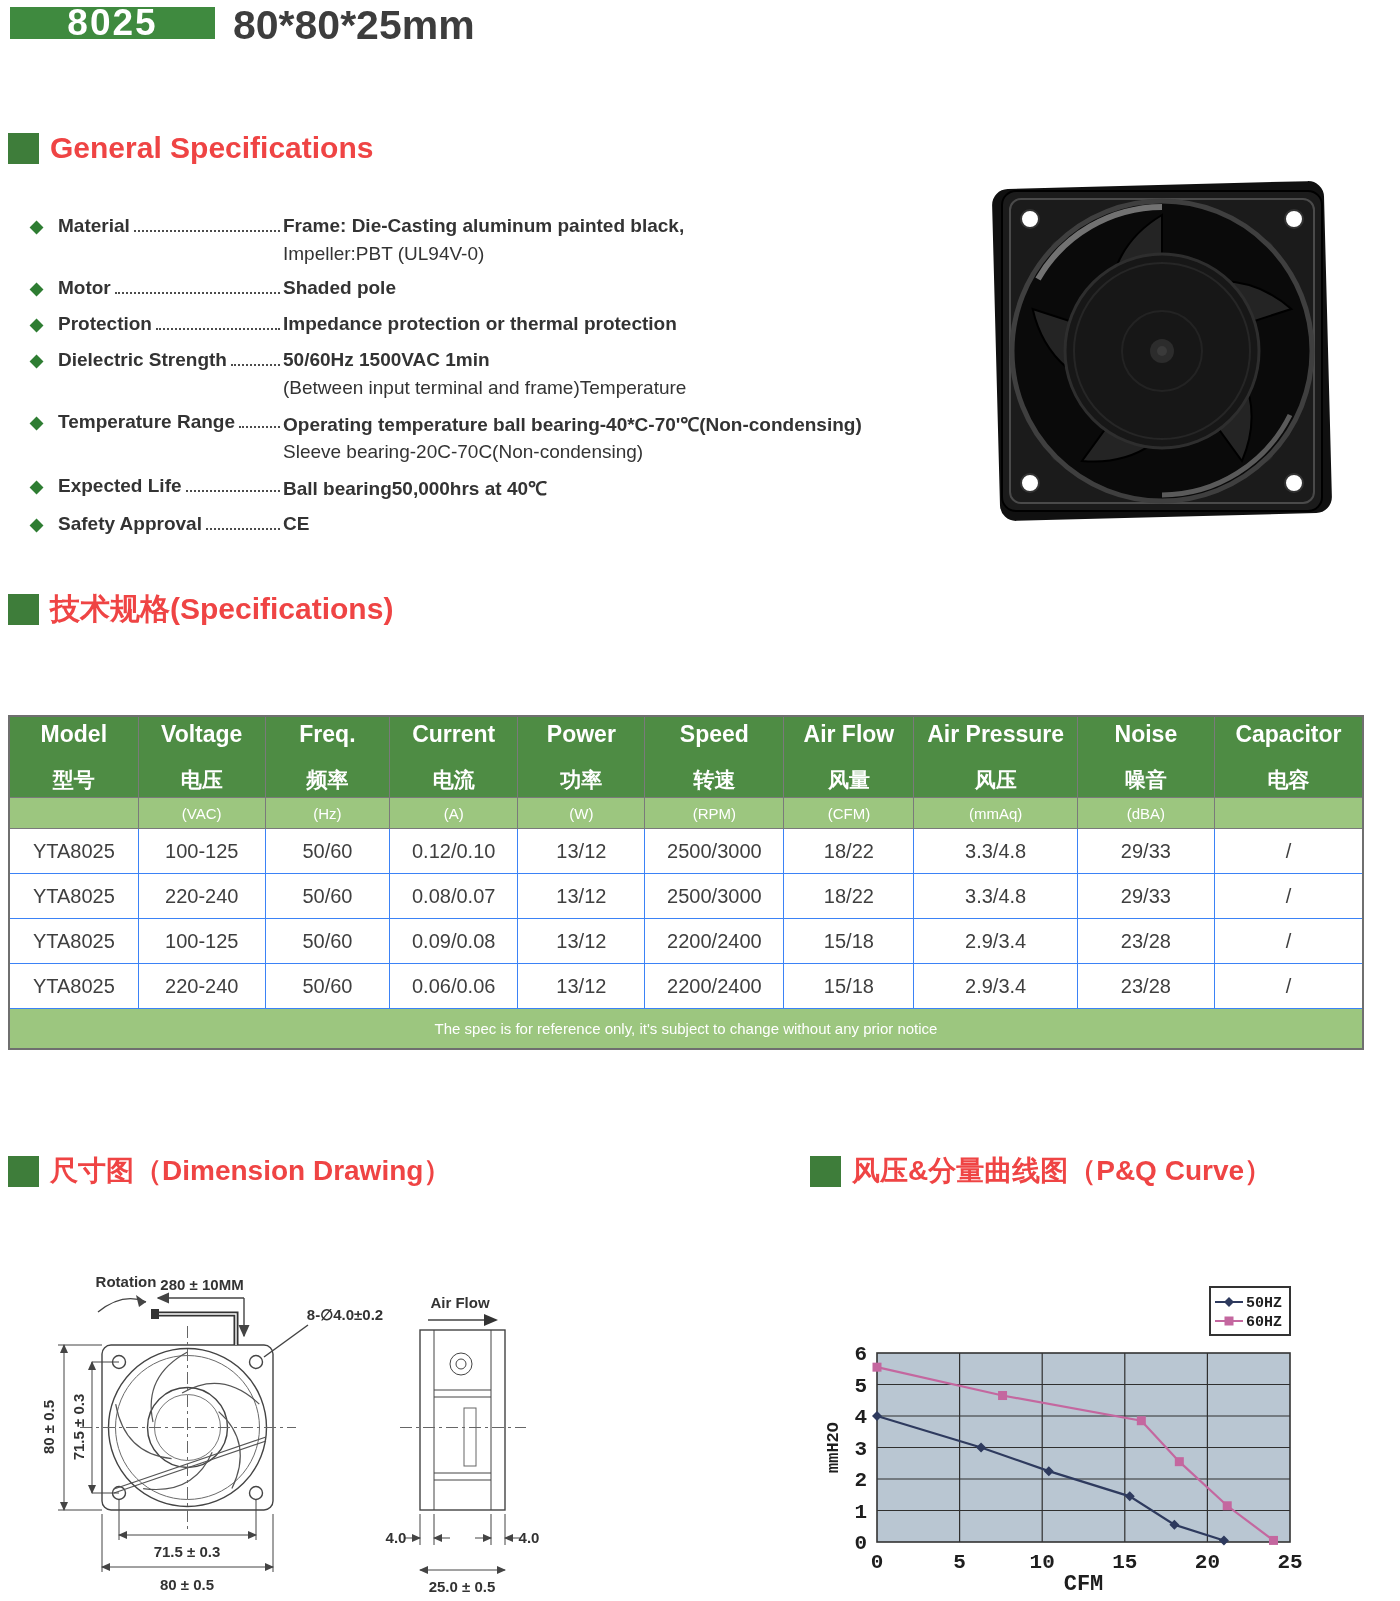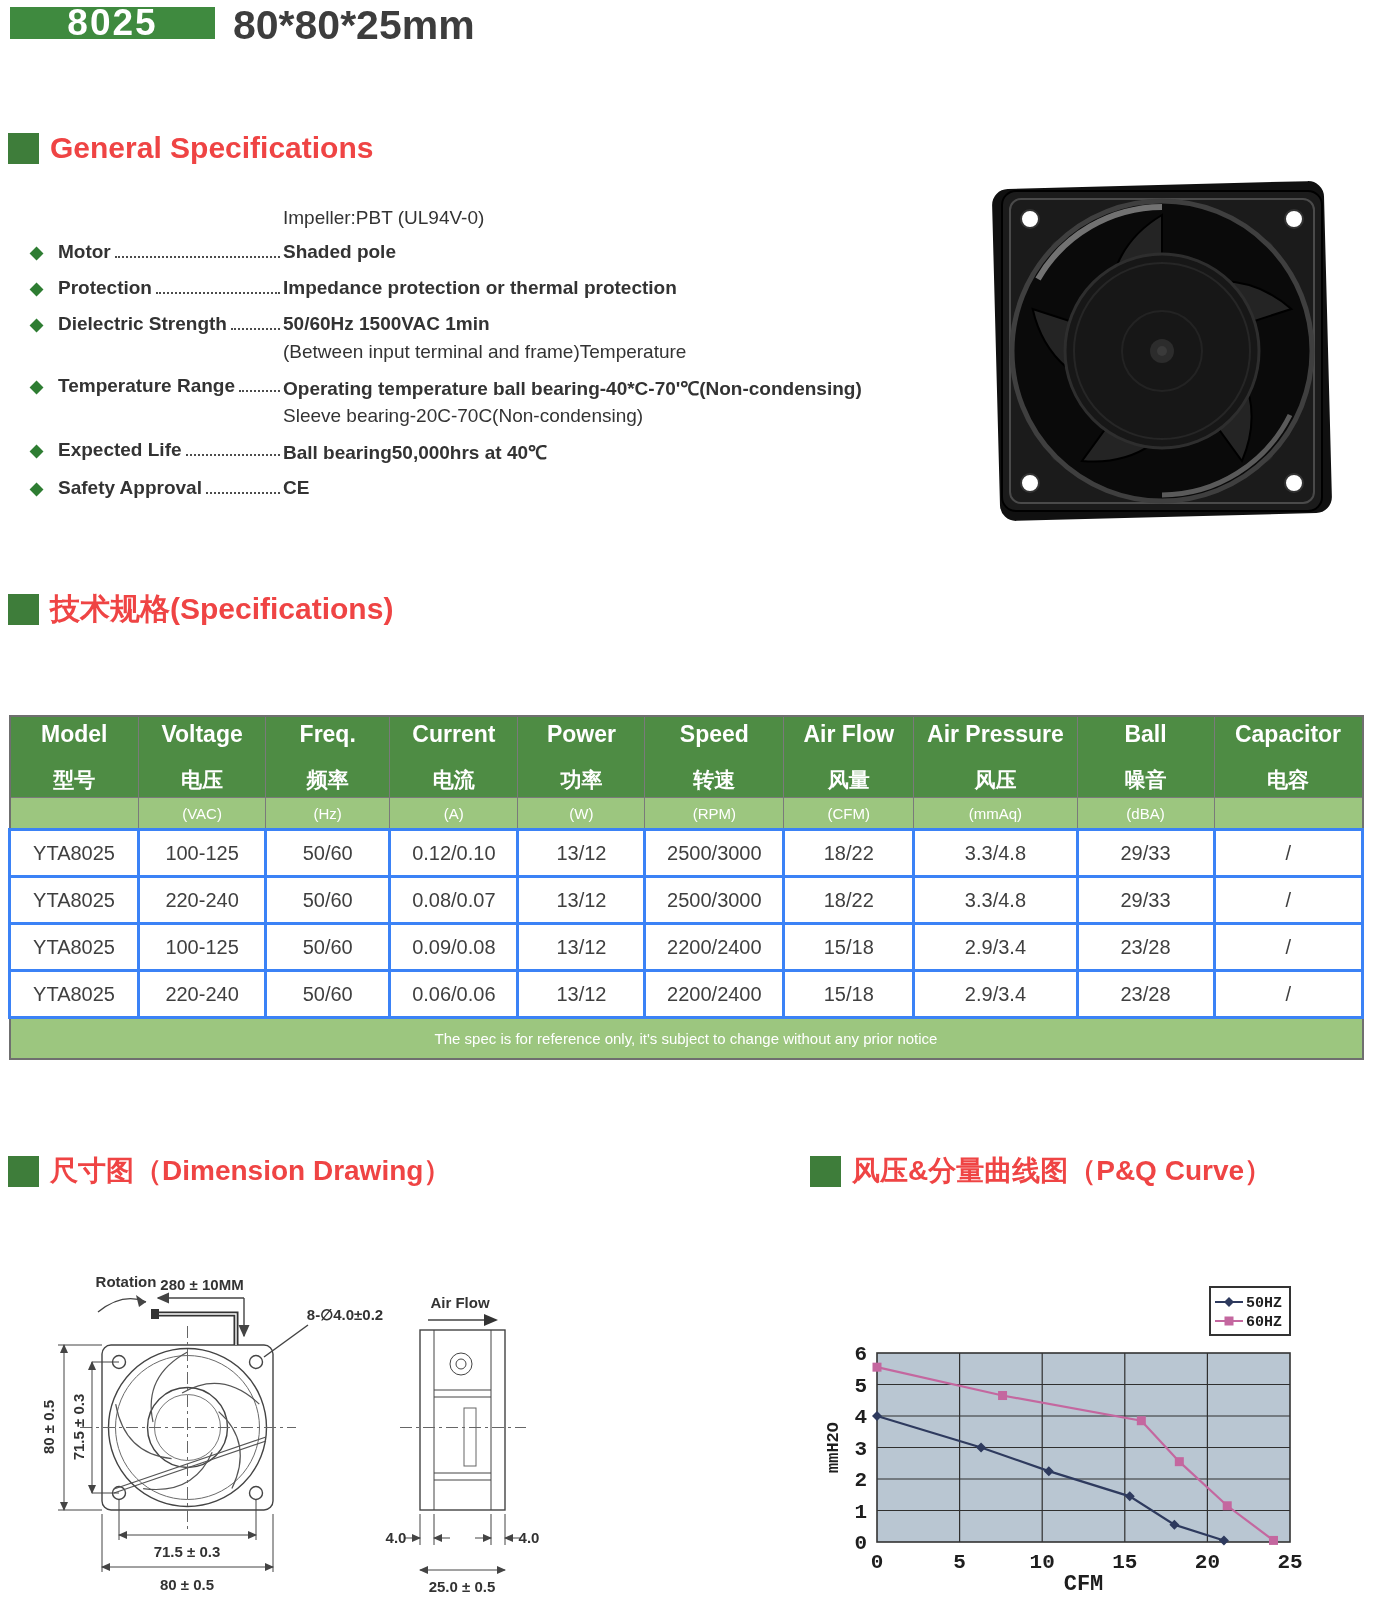--- a/index.html
+++ b/index.html
@@ -32,40 +32,48 @@
   .spec-value{flex:1;}
   .spec-cont{margin:4px 0 0 253px;font-weight:normal;font-size:19px;color:#333;}
   
   #fan-photo{position:absolute;left:978px;top:163px;}
   
   #spec-table-wrap{position:absolute;left:8px;top:715px;width:1384px;}
   table{border-collapse:collapse;width:1356px;table-layout:fixed;border:2px solid #6f6f6f;}
   th{background:#4e8c44;color:#fff;border:1px solid #7a7a7a;height:80px;font-size:23px;font-weight:bold;padding:0;}
   th .zh{font-size:21px;font-weight:bold;margin-top:18px;}
   tr.units td{background:#9cc67f;color:#fff;height:30px;font-size:15px;border:1px solid #7a7a7a;text-align:center;padding:0;}
-  tbody td{height:44px;text-align:center;font-size:20px;color:#3f3f3f;border:3px solid #3b82f6;background:#fff;padding:0;}
+  tbody td{height:44px;text-align:center;font-size:20px;color:#3f3f3f;border:1px solid #3b82f6;background:#fff;padding:0;}
   tr.note td{background:#9cc67f;color:#fff;font-size:15px;height:25px;text-align:center;border:1px solid #7a7a7a;font-weight:normal;padding:7px;}
   
   #dim-drawing{position:absolute;left:40px;top:1240px;}
   #pq-chart{position:absolute;left:820px;top:1240px;}
   .drawtext{font-family:"Liberation Sans",sans-serif;font-size:15px;font-weight:bold;fill:#333;}
   .charttext{font-family:"Liberation Mono",monospace;font-weight:bold;fill:#1e1e1e;}
 </style>
 </head>
 <body>
 
 <div id="model-badge">8025</div>
 <div id="size-title">80*80*25mm</div>
 
 <div class="section-h" style="left:8px;top:131px;">
   <span class="greensq"></span>
   <span class="section-title">General Specifications</span>
 </div>
 
 <div id="spec-list">
+    <div class="spec-row">
+      <span class="diamond"></span>
+      <span class="labelwrap">
+        <span class="spec-label">Material</span>
+        <span class="leader"></span>
+      </span>
+      <span class="spec-value">Frame: Die-Casting aluminum painted black,</span>
+    </div>
     <div class="spec-cont">Impeller:PBT (UL94V-0)</div>
     <div class="spec-row">
       <span class="diamond"></span>
       <span class="labelwrap">
         <span class="spec-label">Motor</span>
         <span class="leader"></span>
       </span>
       <span class="spec-value">Shaded pole</span>
     </div>
     <div class="spec-row">
@@ -193,21 +201,21 @@
           </th>
           <th>
             <div class="en">Air Flow</div>
             <div class="zh">风量</div>
           </th>
           <th>
             <div class="en">Air Pressure</div>
             <div class="zh">风压</div>
           </th>
           <th>
-            <div class="en">Ball</div>
+            <div class="en">Noise</div>
             <div class="zh">噪音</div>
           </th>
           <th>
             <div class="en">Capacitor</div>
             <div class="zh">电容</div>
           </th>
         </tr>
         <tr class="units">
           <td></td>
           <td>(VAC)</td>

